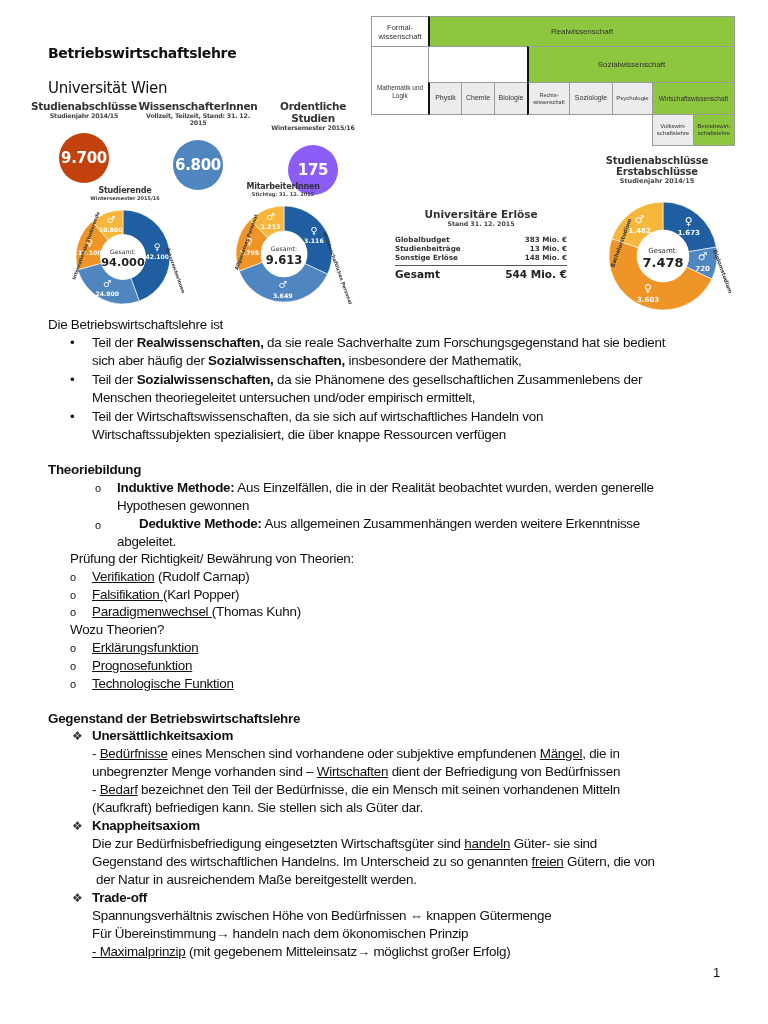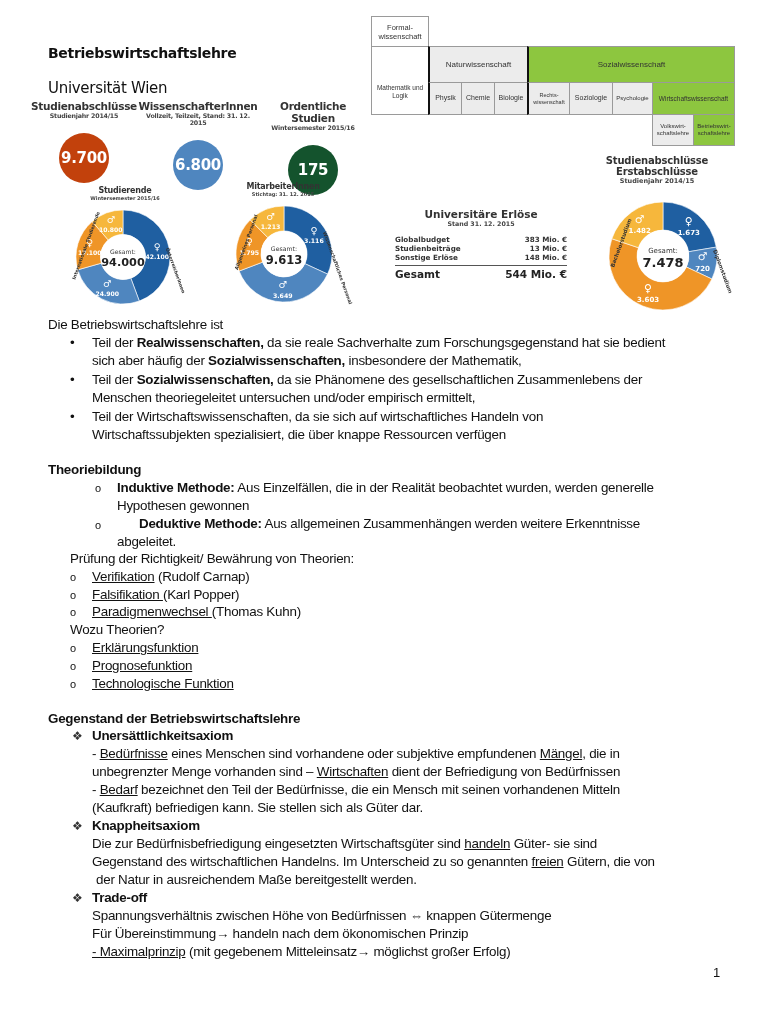--- a/index.html
+++ b/index.html
@@ -52,21 +52,21 @@
   <div class="kpi-circle" style="margin:14px auto 0;background:#c2410c;">9.700</div>
 </div>
 <div class="abs" style="left:138px;top:100px;width:120px;">
   <div class="kpi-head">WissenschafterInnen</div>
   <div class="kpi-sub">Vollzeit, Teilzeit, Stand: 31. 12. 2015</div>
   <div class="kpi-circle" style="margin:14px auto 0;background:#4f86bf;">6.800</div>
 </div>
 <div class="abs" style="left:258px;top:100px;width:110px;">
   <div class="kpi-head">Ordentliche Studien</div>
   <div class="kpi-sub">Wintersemester 2015/16</div>
-  <div class="kpi-circle" style="margin:14px auto 0;background:#14532d;">175</div>
+  <div class="kpi-circle" style="margin:14px auto 0;background:#8b5cf6;">175</div>
 </div>
 
 <div class="abs" style="left:70px;top:186px;width:110px;">
   <div class="donut-title">Studierende</div>
   <div class="donut-sub">Wintersemester 2015/16</div>
 </div>
 <svg class="abs donut" id="donut0" style="left:58px;top:198px;" width="130" height="110">
     <path d="M65,12 A47,47 0 0 1 81.30216527081963,103.08218923196627 L72.82503932999342,80.1594508313438 A22.56,22.56 0 0 0 65,36.44 Z" fill="#1f5fa1" stroke="#fff" stroke-width="0.6"></path>
     <text x="99.23594982398592" y="51.87234631775596" text-anchor="middle" font-size="9.4" font-weight="bold" fill="#fff">♀</text>
     <text x="99.23594982398592" y="60.862346317755964" text-anchor="middle" font-size="6.11" font-weight="bold" fill="#fff">42.100</text>
@@ -154,23 +154,23 @@
     <circle cx="85" cy="66" r="25.919999999999998" fill="#fff"></circle>
     <text x="85" y="63" text-anchor="middle" font-size="7.0200000000000005" fill="#333">Gesamt:</text>
     <text x="85" y="76.8" text-anchor="middle" font-size="12.959999999999999" font-weight="bold" fill="#222">7.478</text>
     <text x="27" y="66" text-anchor="middle" font-size="5.4" font-weight="bold" fill="#333" transform="rotate(-70 27 47.1)">Bachelorstudium</text>
     <text x="143" y="82.2" text-anchor="middle" font-size="5.4" font-weight="bold" fill="#333" transform="rotate(70 143 82.2)">Diplomstudium</text>
   </svg>
 
 <div class="abs sci">
   <div class="cell white" style="left:0;top:0;width:58px;height:34px;white-space:pre;font-size:7.5px;">Formal-
 wissenschaft</div>
+  <div class="cell green lw" style="left:57px;top:0;width:307px;height:31px;font-size:8px;">Realwissenschaft</div>
 
   <div class="cell white" style="left:0;top:30px;width:58px;height:69px;padding-top:22px;font-size:6.5px;">Mathematik und Logik</div>
-  <div class="cell grey lw" style="left:57px;top:30px;width:100px;height:37px;font-size:8px;">Naturwissenschaft</div>
   <div class="cell green lw" style="left:156px;top:30px;width:208px;height:37px;font-size:8px;">Sozialwissenschaft</div>
 
   <div class="cell grey lw" style="left:57px;top:66px;width:34px;height:33px;">Physik</div>
   <div class="cell grey" style="left:90px;top:66px;width:34px;height:33px;">Chemie</div>
   <div class="cell grey" style="left:123px;top:66px;width:34px;height:33px;">Biologie</div>
   <div class="cell grey lw" style="left:156px;top:66px;width:43px;height:33px;white-space:pre;font-size:5.5px;">Rechts-
 wissenschaft</div>
   <div class="cell grey" style="left:198px;top:66px;width:44px;height:33px;">Soziologie</div>
   <div class="cell grey" style="left:241px;top:66px;width:41px;height:33px;font-size:6px;">Psychologie</div>
   <div class="cell green" style="left:281px;top:66px;width:83px;height:33px;font-size:6.5px;">Wirtschaftswissenschaft</div>

